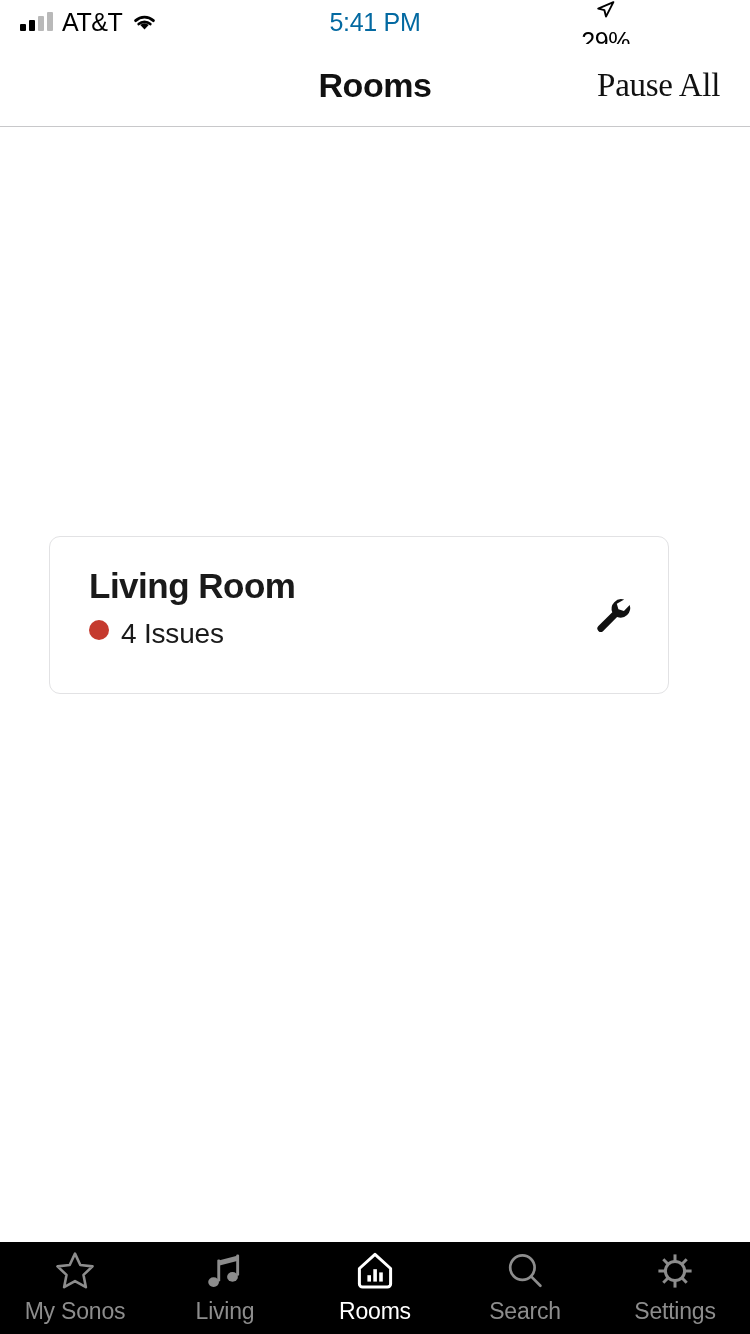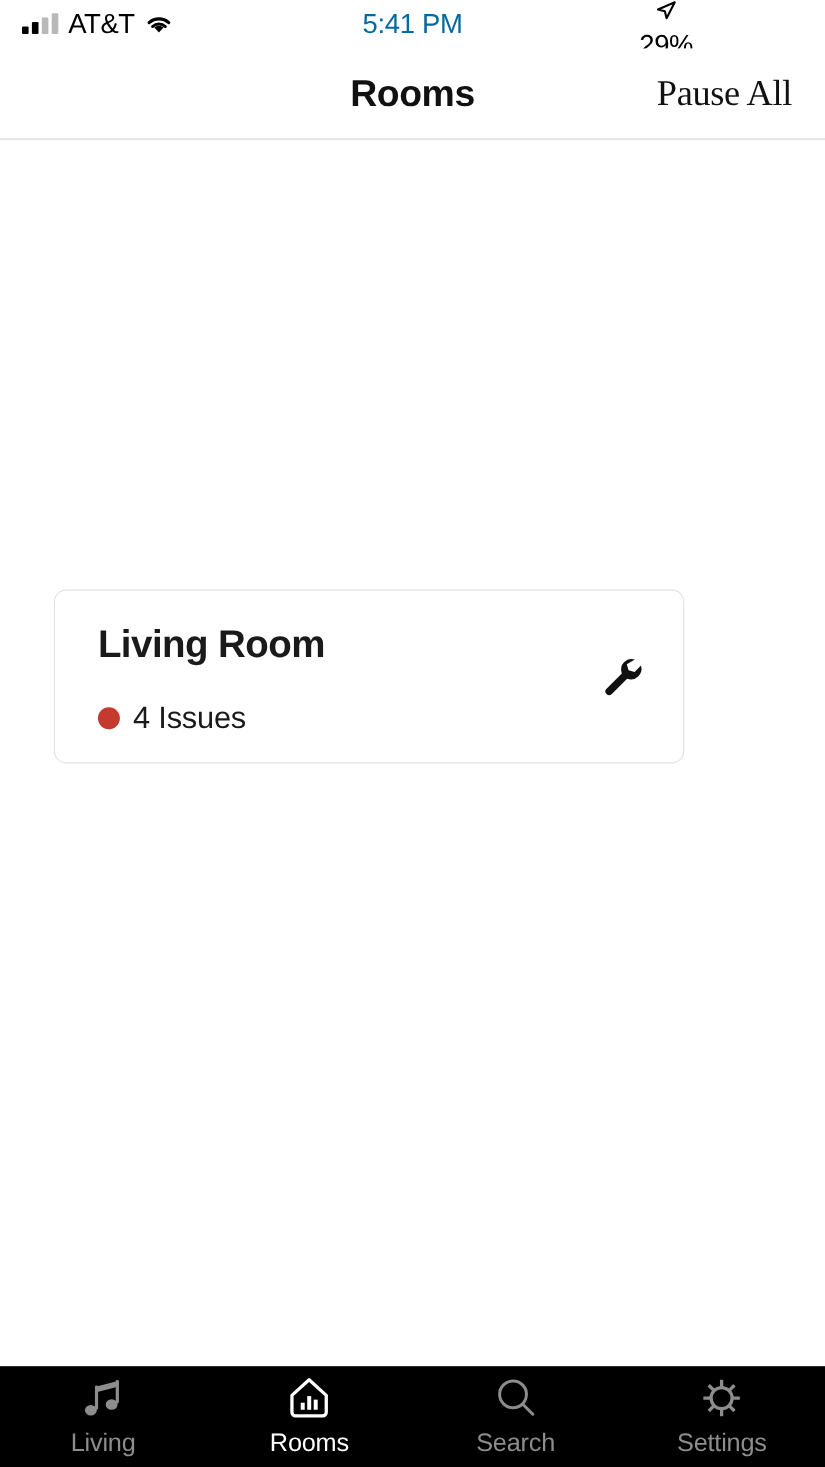--- a/index.html
+++ b/index.html
@@ -72,32 +72,32 @@
     background:none; border:none; cursor:pointer;
     font-family:Liberation Serif, serif;
   }
 
   
   .content {
     position:absolute; top:127px; left:0; width:750px; height:1115px;
     background:#fff;
   }
   .room-card {
-    position:absolute; left:49px; top:409px; width:573px; height:158px;
+    position:absolute; left:49px; top:409px; width:620px; height:158px;
     background:#fff; border:1px solid #e2e2e4; border-radius:11px;
     cursor:pointer;
   }
   .room-name {
     position:absolute; left:39px; top:31px;
     font-size:35px; font-weight:700; letter-spacing:-0.5px; color:#1a1a1a;
     line-height:1;
   }
   .room-status {
     position:absolute; left:39px; top:83px;
-    display:flex; align-items:center; gap:12px;margin-top:19px;
+    display:flex; align-items:flex-start; gap:12px;
   }
   .status-dot {
     width:20px; height:20px; border-radius:50%;
     background:#c53a2e; display:block; flex:none;
   }
   .status-text {
     font-size:28px; font-weight:400; letter-spacing:-0.2px; color:#1a1a1a;
     line-height:1;
   }
   .wrench-btn {
@@ -189,20 +189,28 @@
             <path d="M34.2 6.6 a9.6 9.6 0 0 0 -11.9 12.6 L8.4 33.1 a3.4 3.4 0 0 0 0 4.8 a3.4 3.4 0 0 0 4.8 0 L27.1 24 A9.6 9.6 0 0 0 39.7 12.1 L33.9 17.9 L28.4 16.3 L26.8 10.8 Z" fill="#111"></path>
           </svg>
         </span>
       </button>
     </div>
 
   </div>
 
   <div class="tabbar">
 
+    <button class="tab">
+      <span class="ic">
+        <svg viewBox="0 0 44 44" width="44" height="44" aria-hidden="true">
+          <path d="M22 4.6 L27.3 16 L39.5 17.4 L30.5 25.9 L32.9 38.2 L22 32.1 L11.1 38.2 L13.5 25.9 L4.5 17.4 L16.7 16 Z" stroke-width="2.6" stroke-linejoin="round" fill="none"></path>
+        </svg>
+      </span>
+      <span class="lbl">My Sonos</span>
+    </button>
 
     <button class="tab">
       <span class="ic">
         <svg viewBox="0 0 44 44" width="44" height="44" aria-hidden="true">
           <path class="solid" d="M16.6 11.2 L36 6.2 v5.2 L16.6 16.4 Z"></path>
           <rect class="solid" x="14.3" y="10.6" width="2.9" height="21.8" rx="1.2"></rect>
           <rect class="solid" x="33.2" y="5.6" width="2.9" height="21.1" rx="1.2"></rect>
           <ellipse class="solid" cx="10.6" cy="33.1" rx="5.4" ry="4.8"></ellipse>
           <ellipse class="solid" cx="29.5" cy="27.9" rx="5.4" ry="4.8"></ellipse>
         </svg>

